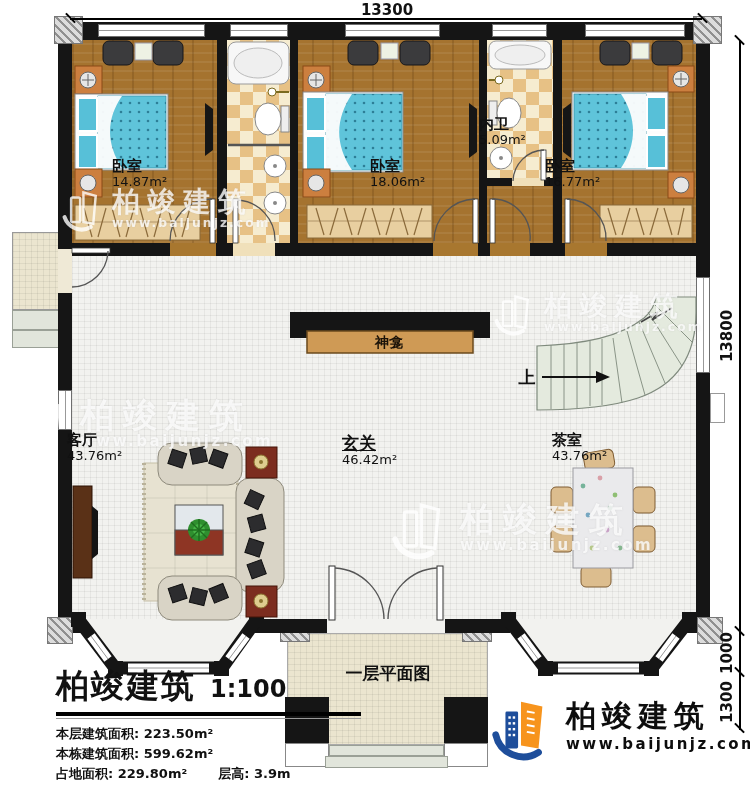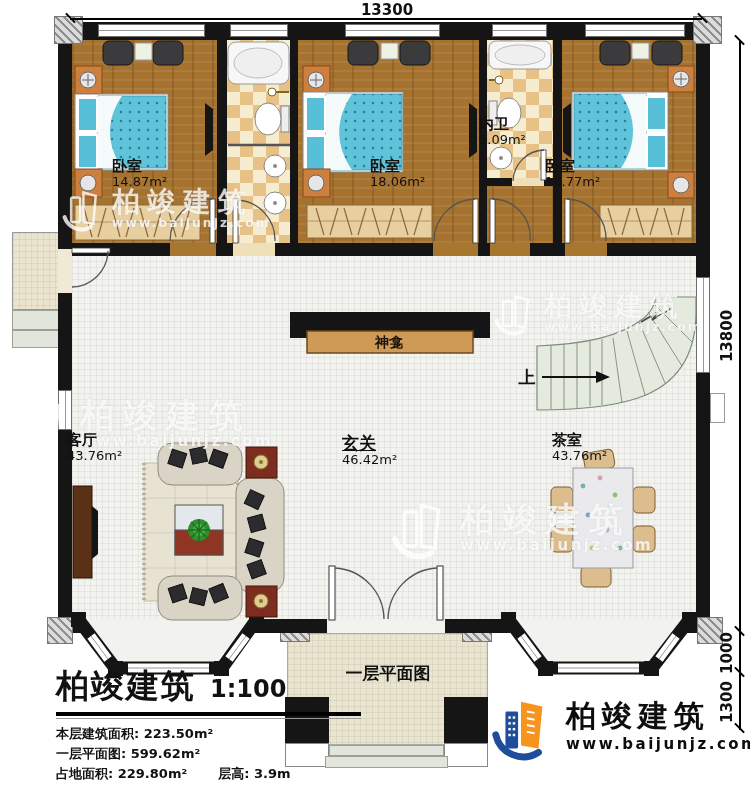--- a/index.html
+++ b/index.html
@@ -495,21 +495,21 @@
       <span class="tb-title">柏竣建筑</span>
       <span class="tb-scale">1:100</span>
     </div>
     <div class="tb-rule1"></div>
     <div class="tb-rule2"></div>
     <div class="tb-line">
       <span>本层建筑面积:</span>
       <span>223.50m²</span>
     </div>
     <div class="tb-line">
-      <span>一层平面图:</span>
+      <span>本栋建筑面积:</span>
       <span>599.62m²</span>
     </div>
     <div class="tb-line">
       <span>占地面积:</span>
       <span>229.80m²</span>
       <span class="tb-sp"></span>
       <span>层高:</span>
       <span>3.9m</span>
     </div>
   </div>

